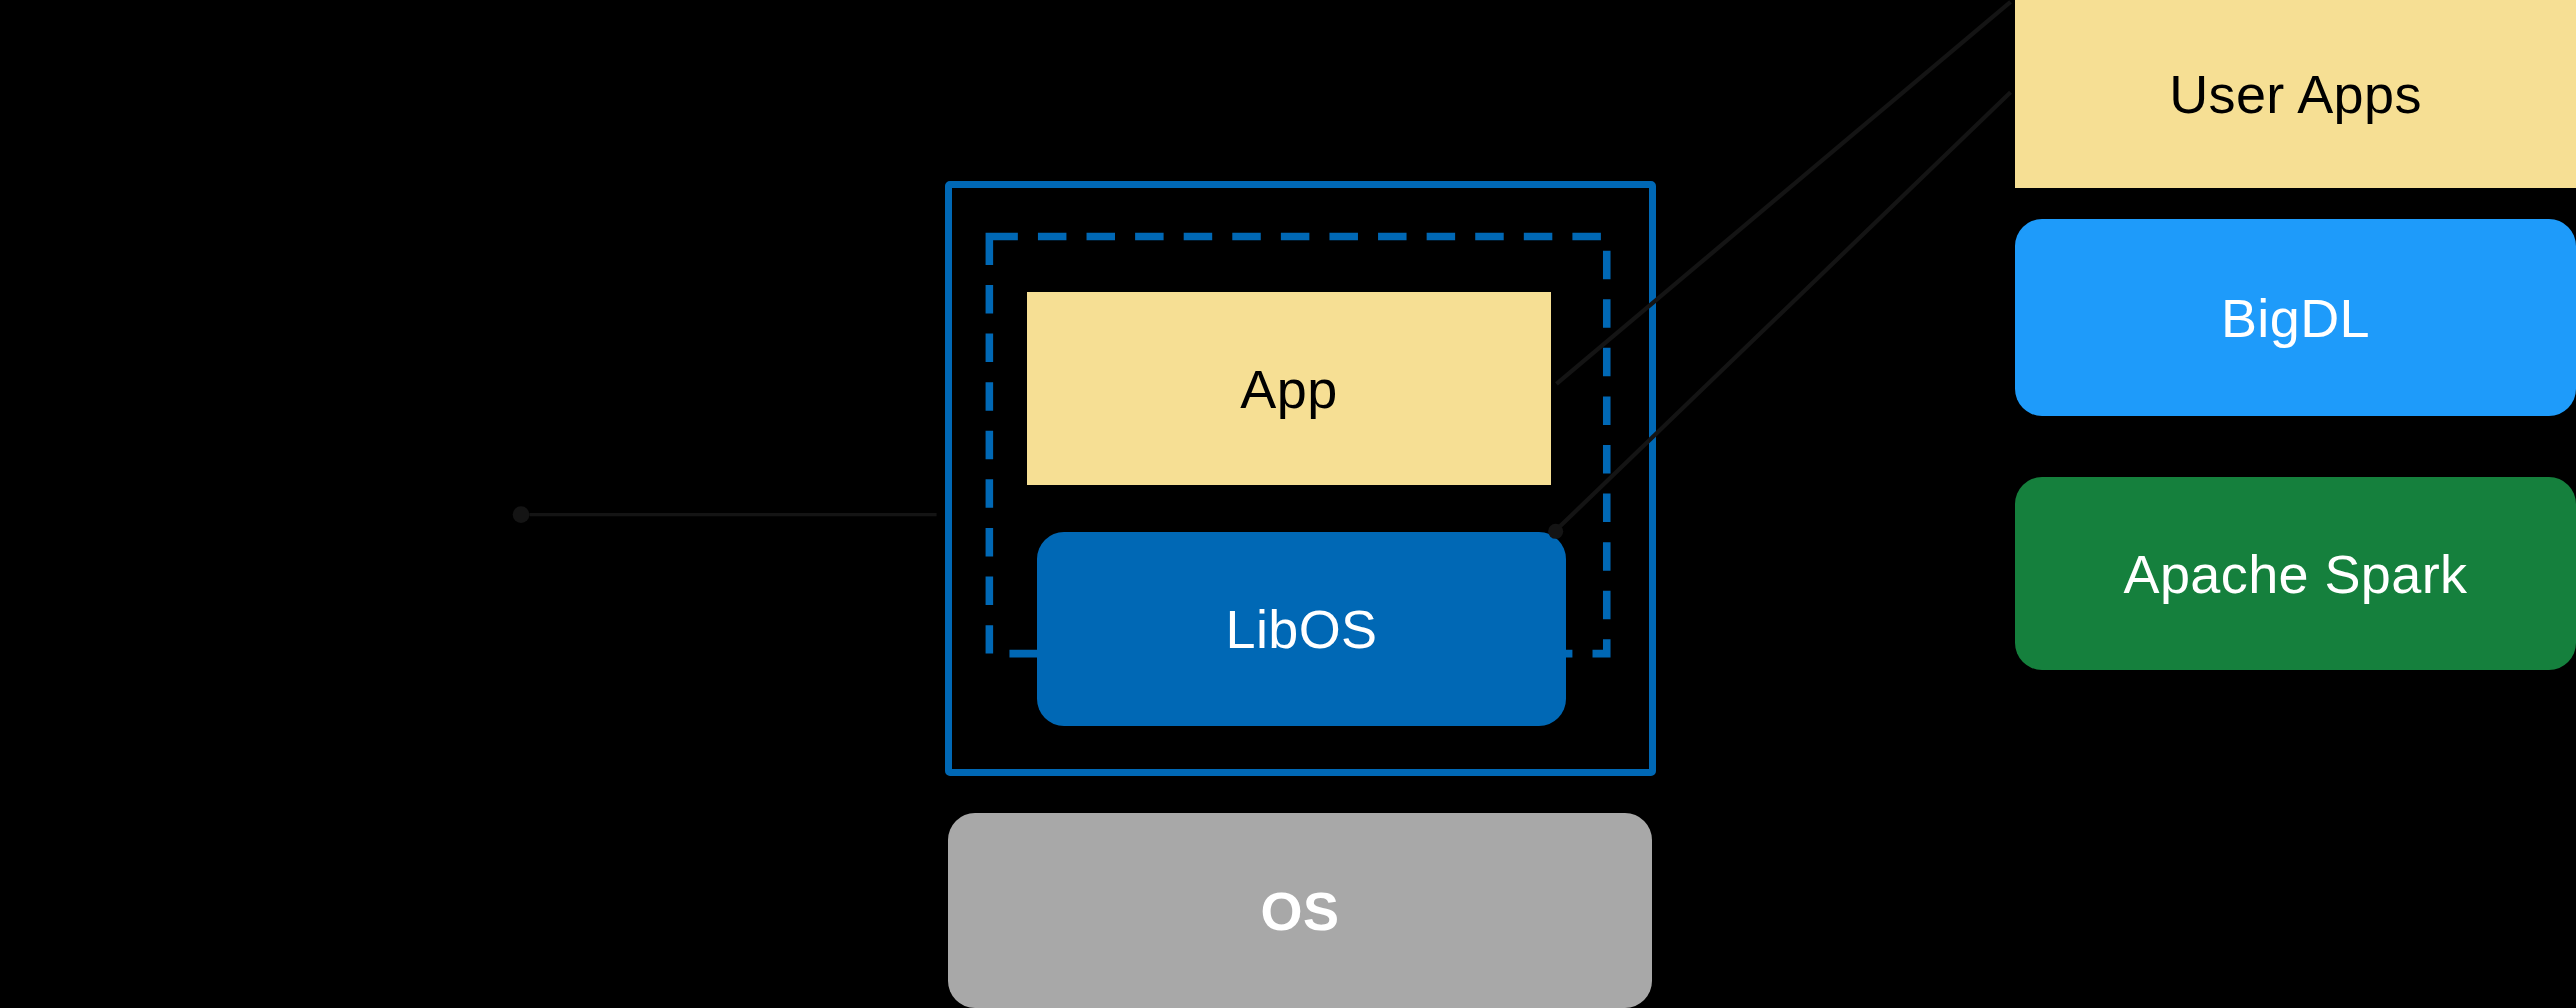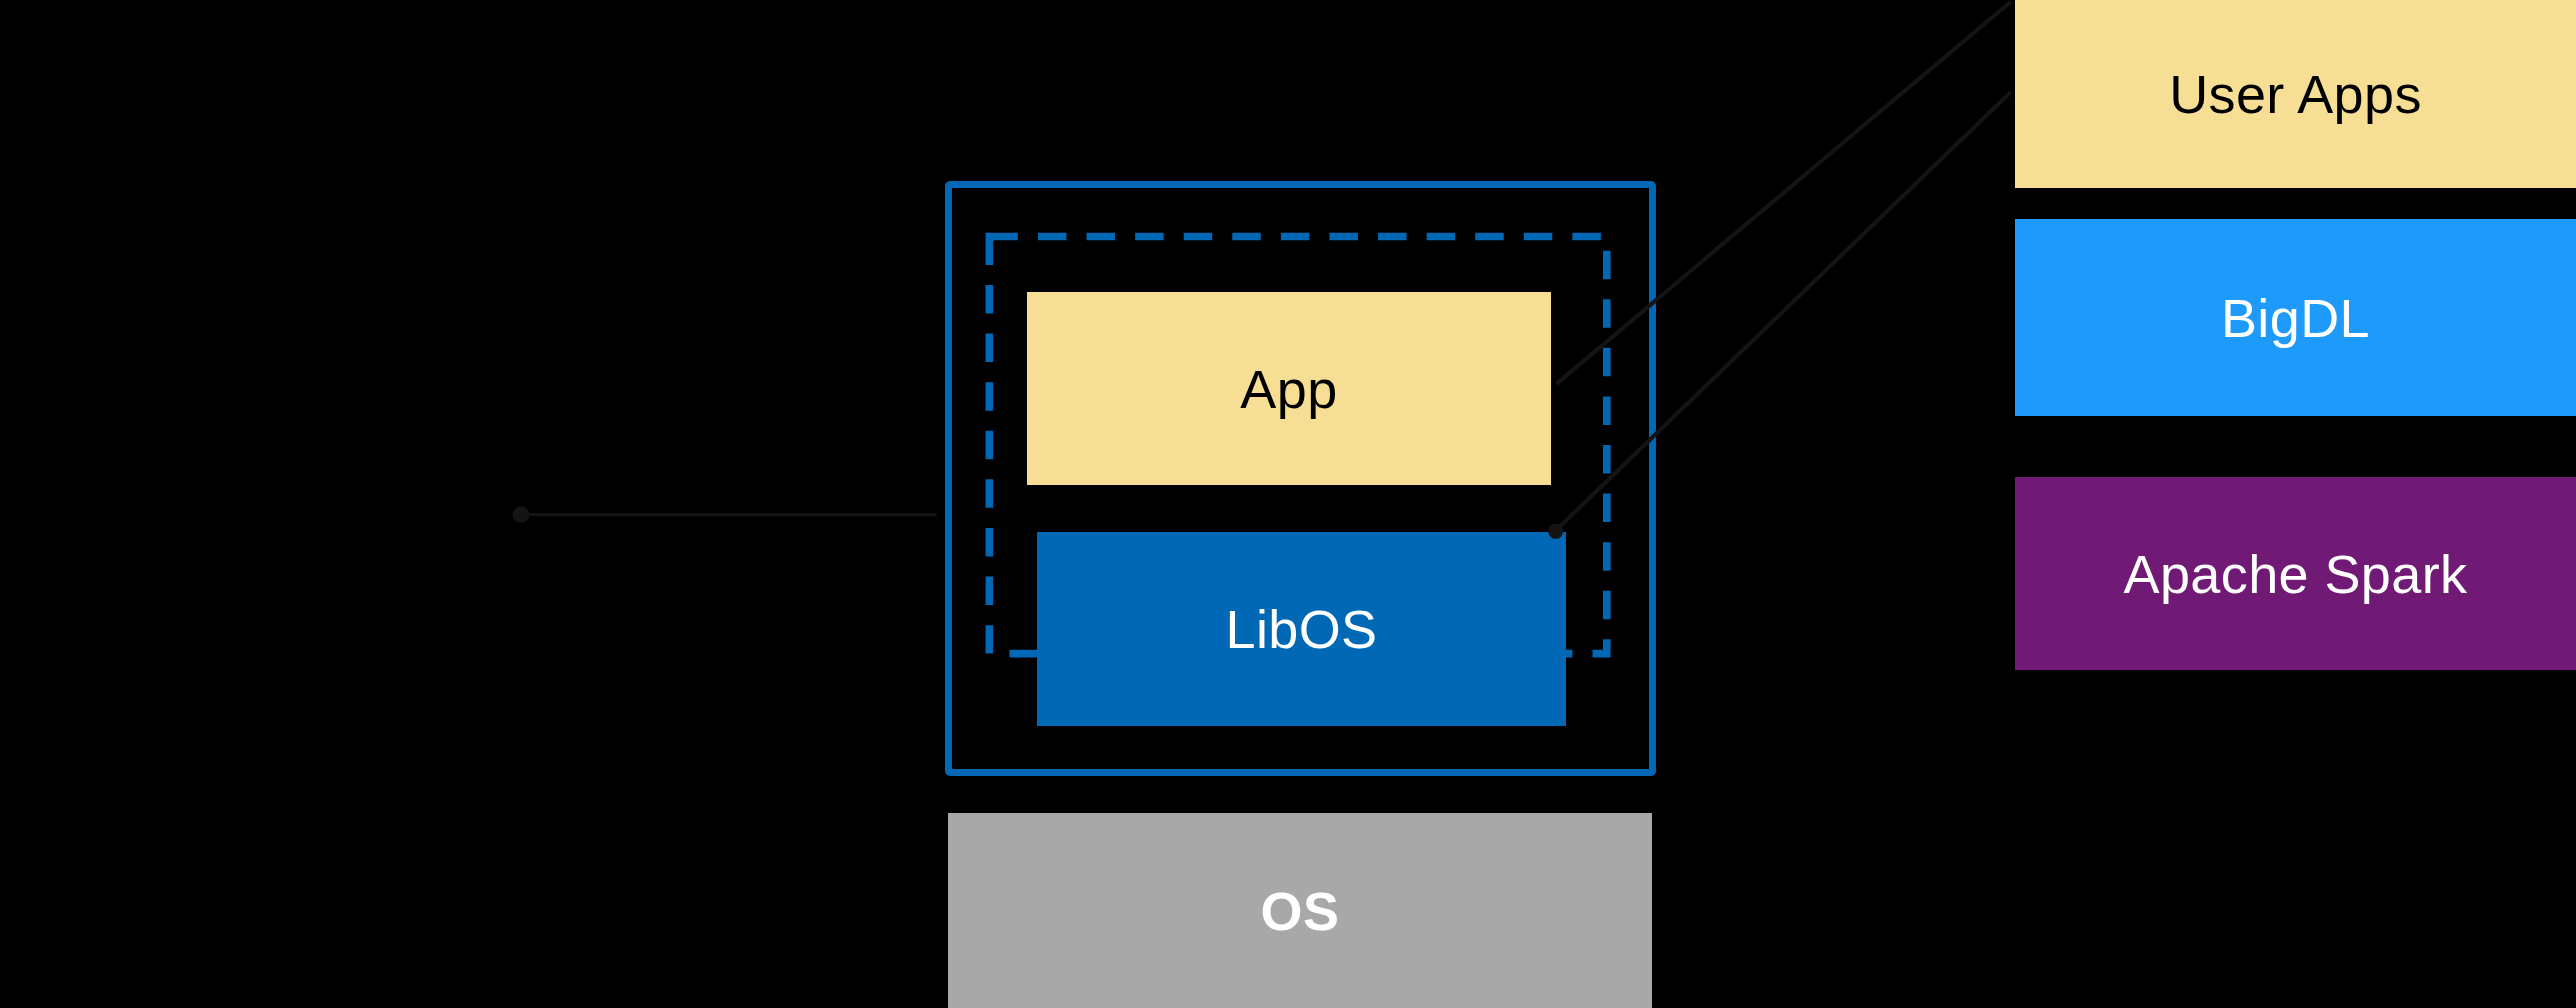--- a/index.html
+++ b/index.html
@@ -18,21 +18,21 @@
   .box {
     position: absolute;
     display: flex;
     align-items: center;
     justify-content: center;
     box-sizing: border-box;
     font-size: 54px;
     letter-spacing: 0.4px;
     white-space: nowrap;
   }
-  .light-text { color: #ffffff; }
+  .light-text { color: #ffffff; border-radius: 27px; }
   .dark-text  { color: #000000; }
   .bold-text  { font-weight: bold; justify-content: center; }
 
   
   #sgx-box    { left: 0px;    top: 420px; width: 528px; height: 189px; z-index: 2; }
 
   
   #outer-box  { left: 945px; top: 181px; width: 711px; height: 595px;
                 border: 7.5px solid; border-radius: 5px; background: transparent; z-index: 1; }
   #app-box    { left: 1027px; top: 292px; width: 524px; height: 193px; z-index: 2; }
@@ -79,21 +79,21 @@
   </div>
 
   <div id="userapps-box" class="box dark-text" style="background-color: rgb(246, 223, 148);">
     <span>User Apps</span>
   </div>
 
   <div id="bigdl-box" class="box light-text" style="background-color: rgb(30, 155, 250);">
     <span>BigDL</span>
   </div>
 
-  <div id="spark-box" class="box light-text" style="background-color: #701a75;">
+  <div id="spark-box" class="box light-text" style="background-color: #15803d;">
     <span>Apache Spark</span>
   </div>
 
   <svg id="overlay" class="layer" viewBox="0 0 3075 1204" width="2576" height="1009">
     <circle cx="622" cy="614" r="10" style="fill: rgb(20, 20, 20);"></circle>
     <line x1="632" y1="614" x2="1118" y2="614" stroke-width="4" style="stroke: rgb(20, 20, 20);"></line>
     <line x1="1858" y1="458" x2="2400" y2="2" stroke-width="5" style="stroke: rgb(20, 20, 20);"></line>
     <line x1="1856" y1="634" x2="2400" y2="110" stroke-width="5" style="stroke: rgb(20, 20, 20);"></line>
     <circle cx="1857" cy="634" r="9" style="fill: rgb(20, 20, 20);"></circle>
   </svg>

